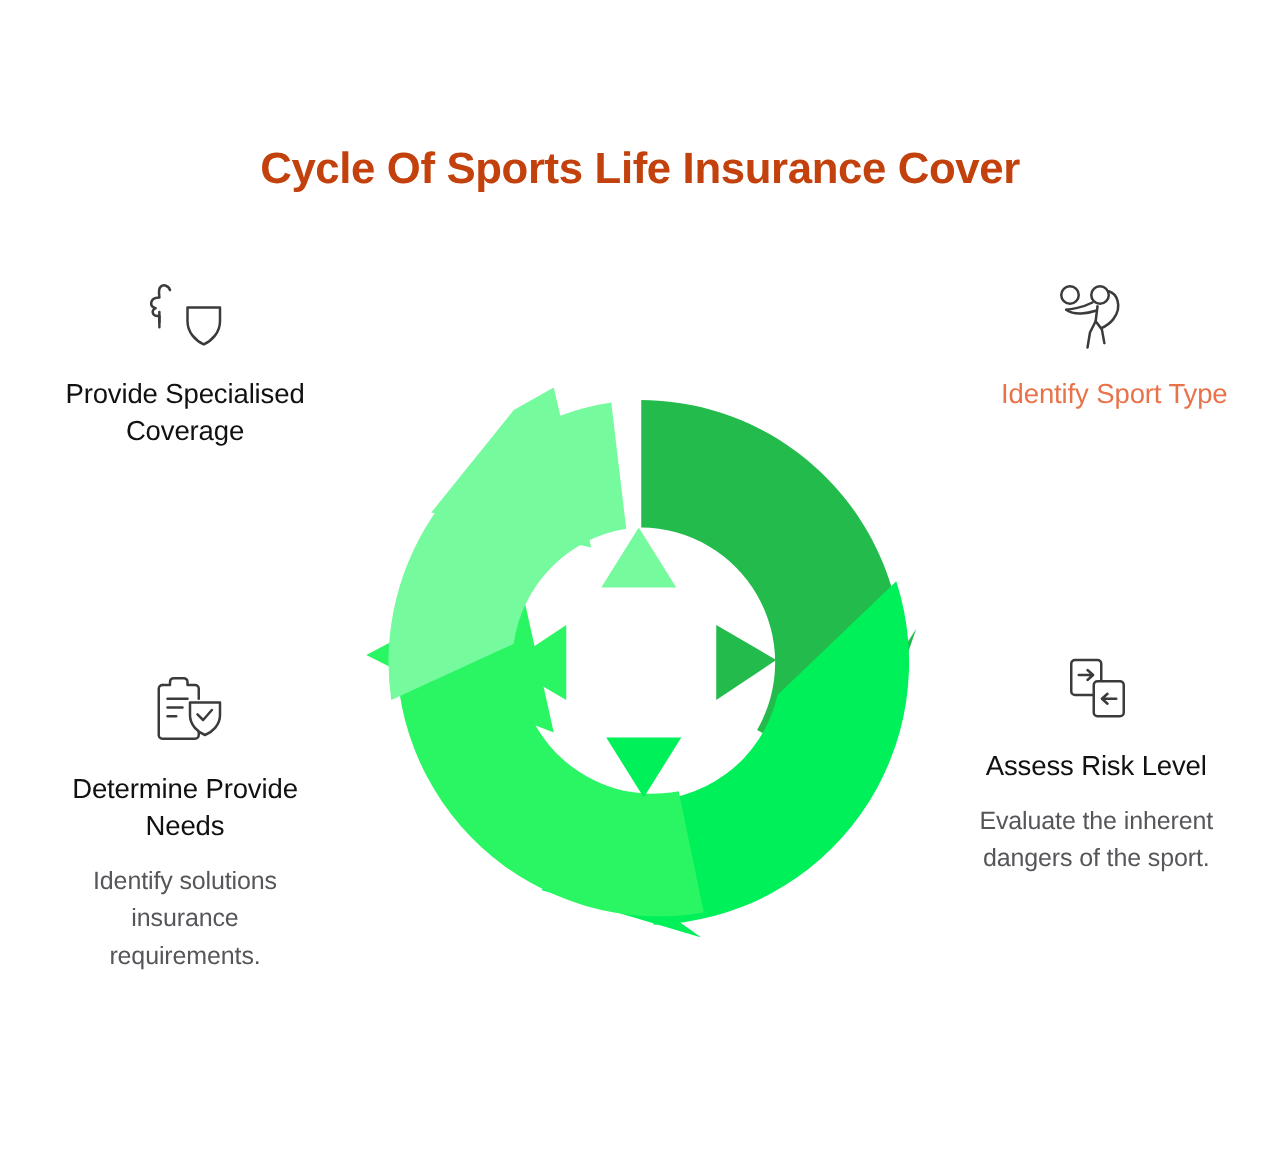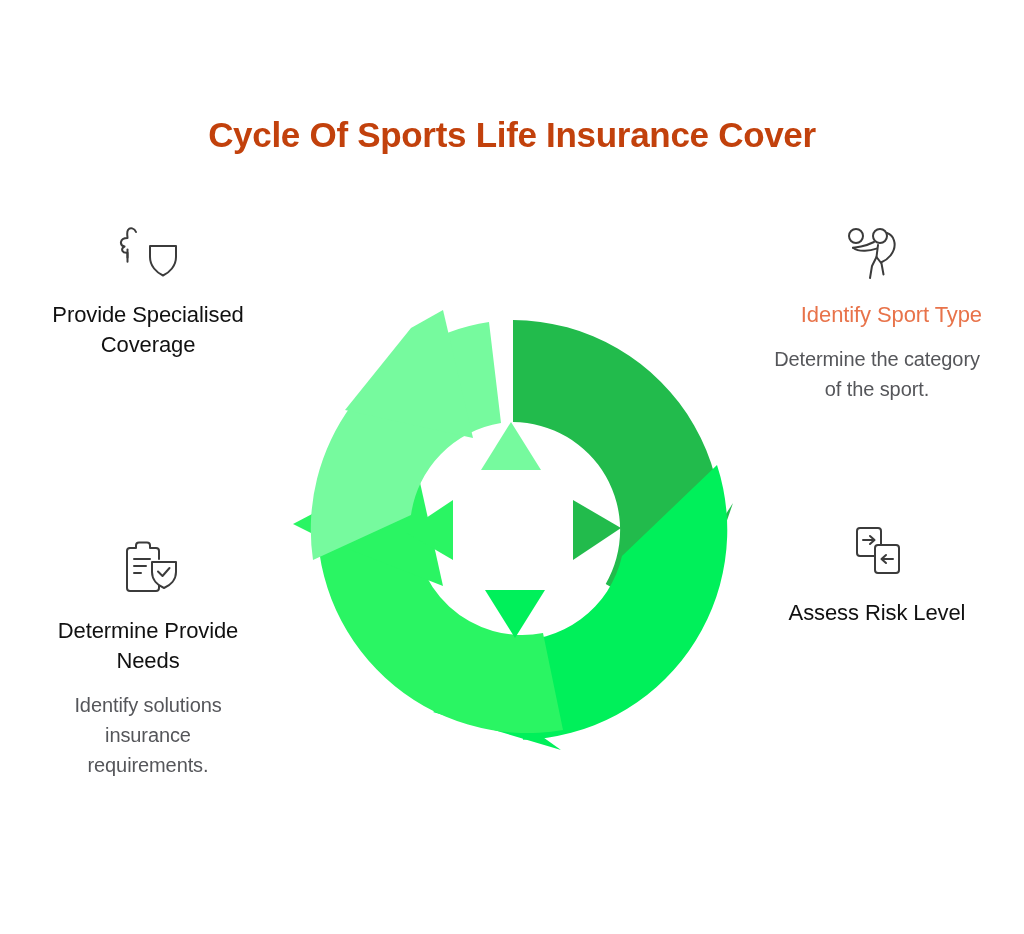--- a/index.html
+++ b/index.html
@@ -186,28 +186,28 @@
         <circle cx="39" cy="11" r="7"></circle>
         <path d="M33 17 c-4 2 -8 3.5 -13 4.5 c-2.5 0.5 -5.5 1 -8 1.2"></path>
         <path d="M12 22.8 c3 2.2 7.5 3.2 12 3 c4.5 -0.2 8 -1 11.5 -2.2"></path>
         <path d="M46 8 c3.5 1 6 4 7 7.5 c1.5 5 0 10.5 -3.5 15
                  c-2.5 3.2 -6 5.5 -9.5 7"></path>
         <path d="M37 20 l-1.5 12 l5 6.5 l2 11"></path>
         <path d="M35.5 32 l-4.5 9 l-2 12"></path>
       </svg>
     </div>
     <div class="step-title accent">Identify Sport Type</div>
-    <div class="step-desc">Determine the category of the sport.</div>
   </div>
 
   <div class="step step-right" id="step-assess">
     <div class="step-icon">
       <svg width="60" height="60" viewBox="0 0 60 60" fill="none" stroke="#3b3b3b" stroke-width="2" stroke-linecap="round" stroke-linejoin="round">
         <rect x="10" y="5" width="24" height="28" rx="3" fill="#ffffff"></rect>
         <path d="M16 17 h11 M23 13 l4.5 4 l-4.5 4"></path>
         <rect x="28" y="22" width="24" height="28" rx="3" fill="#ffffff"></rect>
         <path d="M46 36 h-11 M39 32 l-4.5 4 l4.5 4"></path>
       </svg>
     </div>
     <div class="step-title">Assess Risk Level</div>
+    <div class="step-desc">Evaluate the inherent dangers of the sport.</div>
   </div>
 
 </div>
 
 </body></html>

